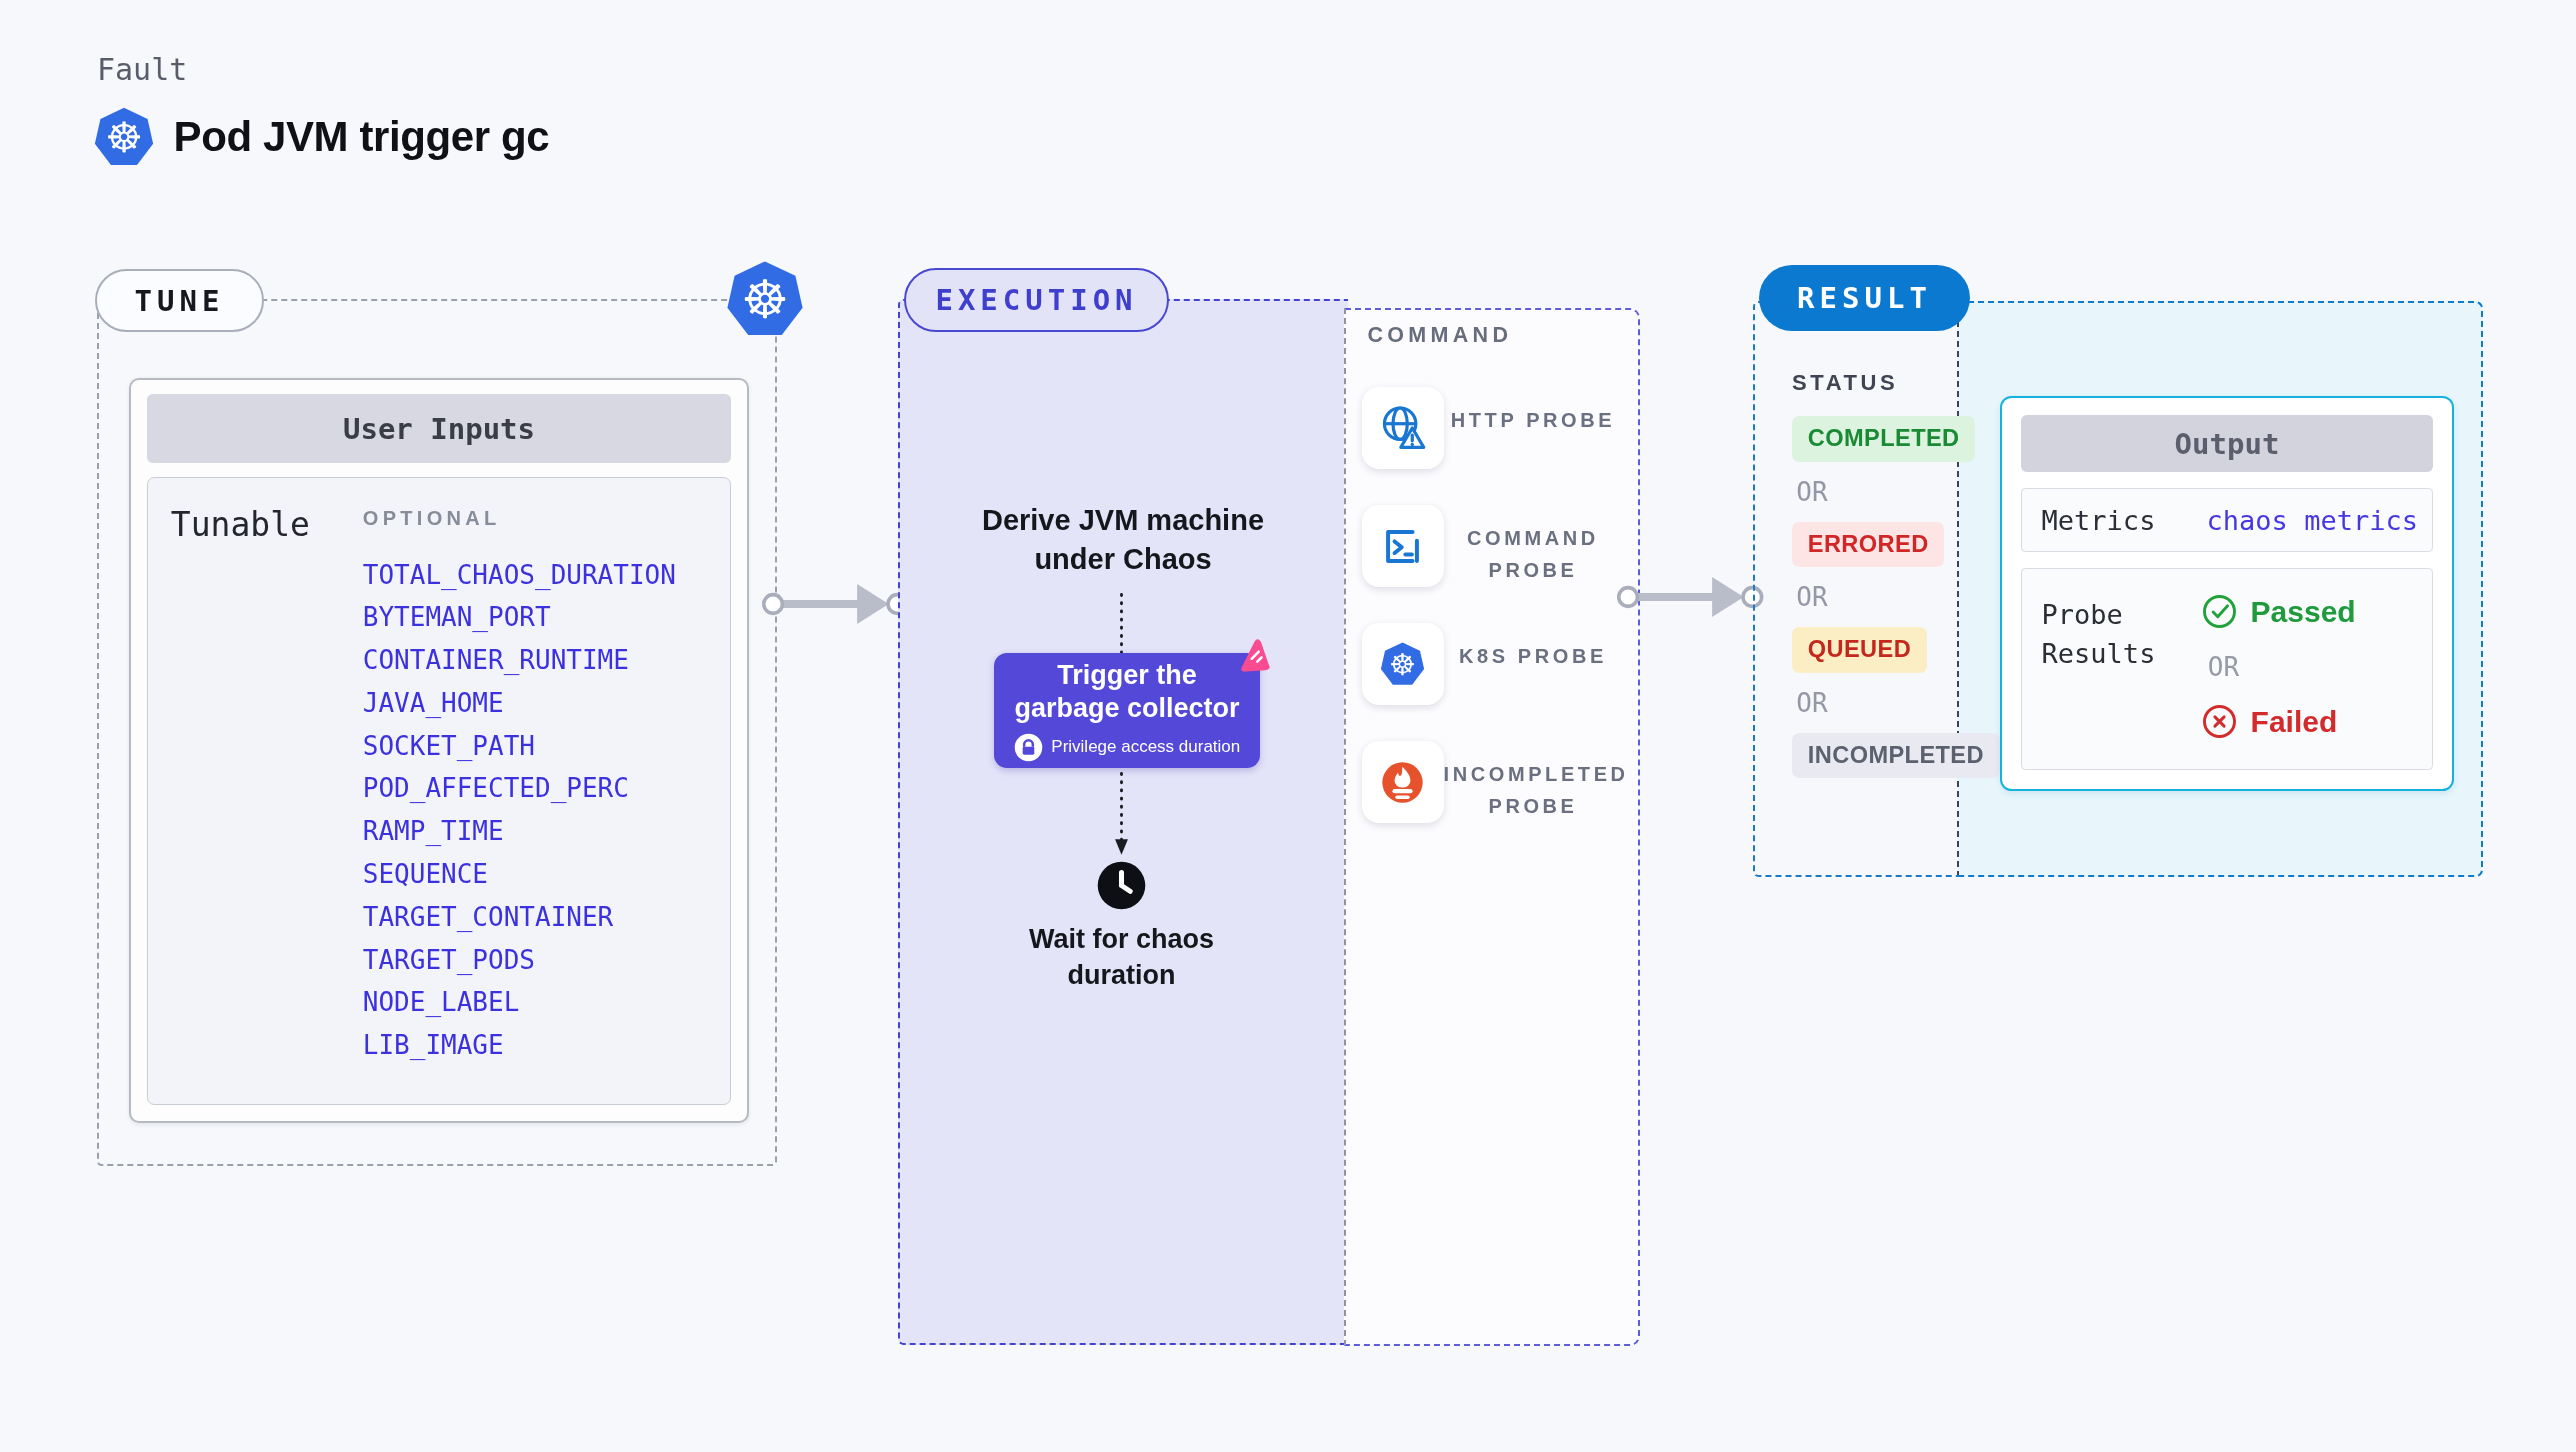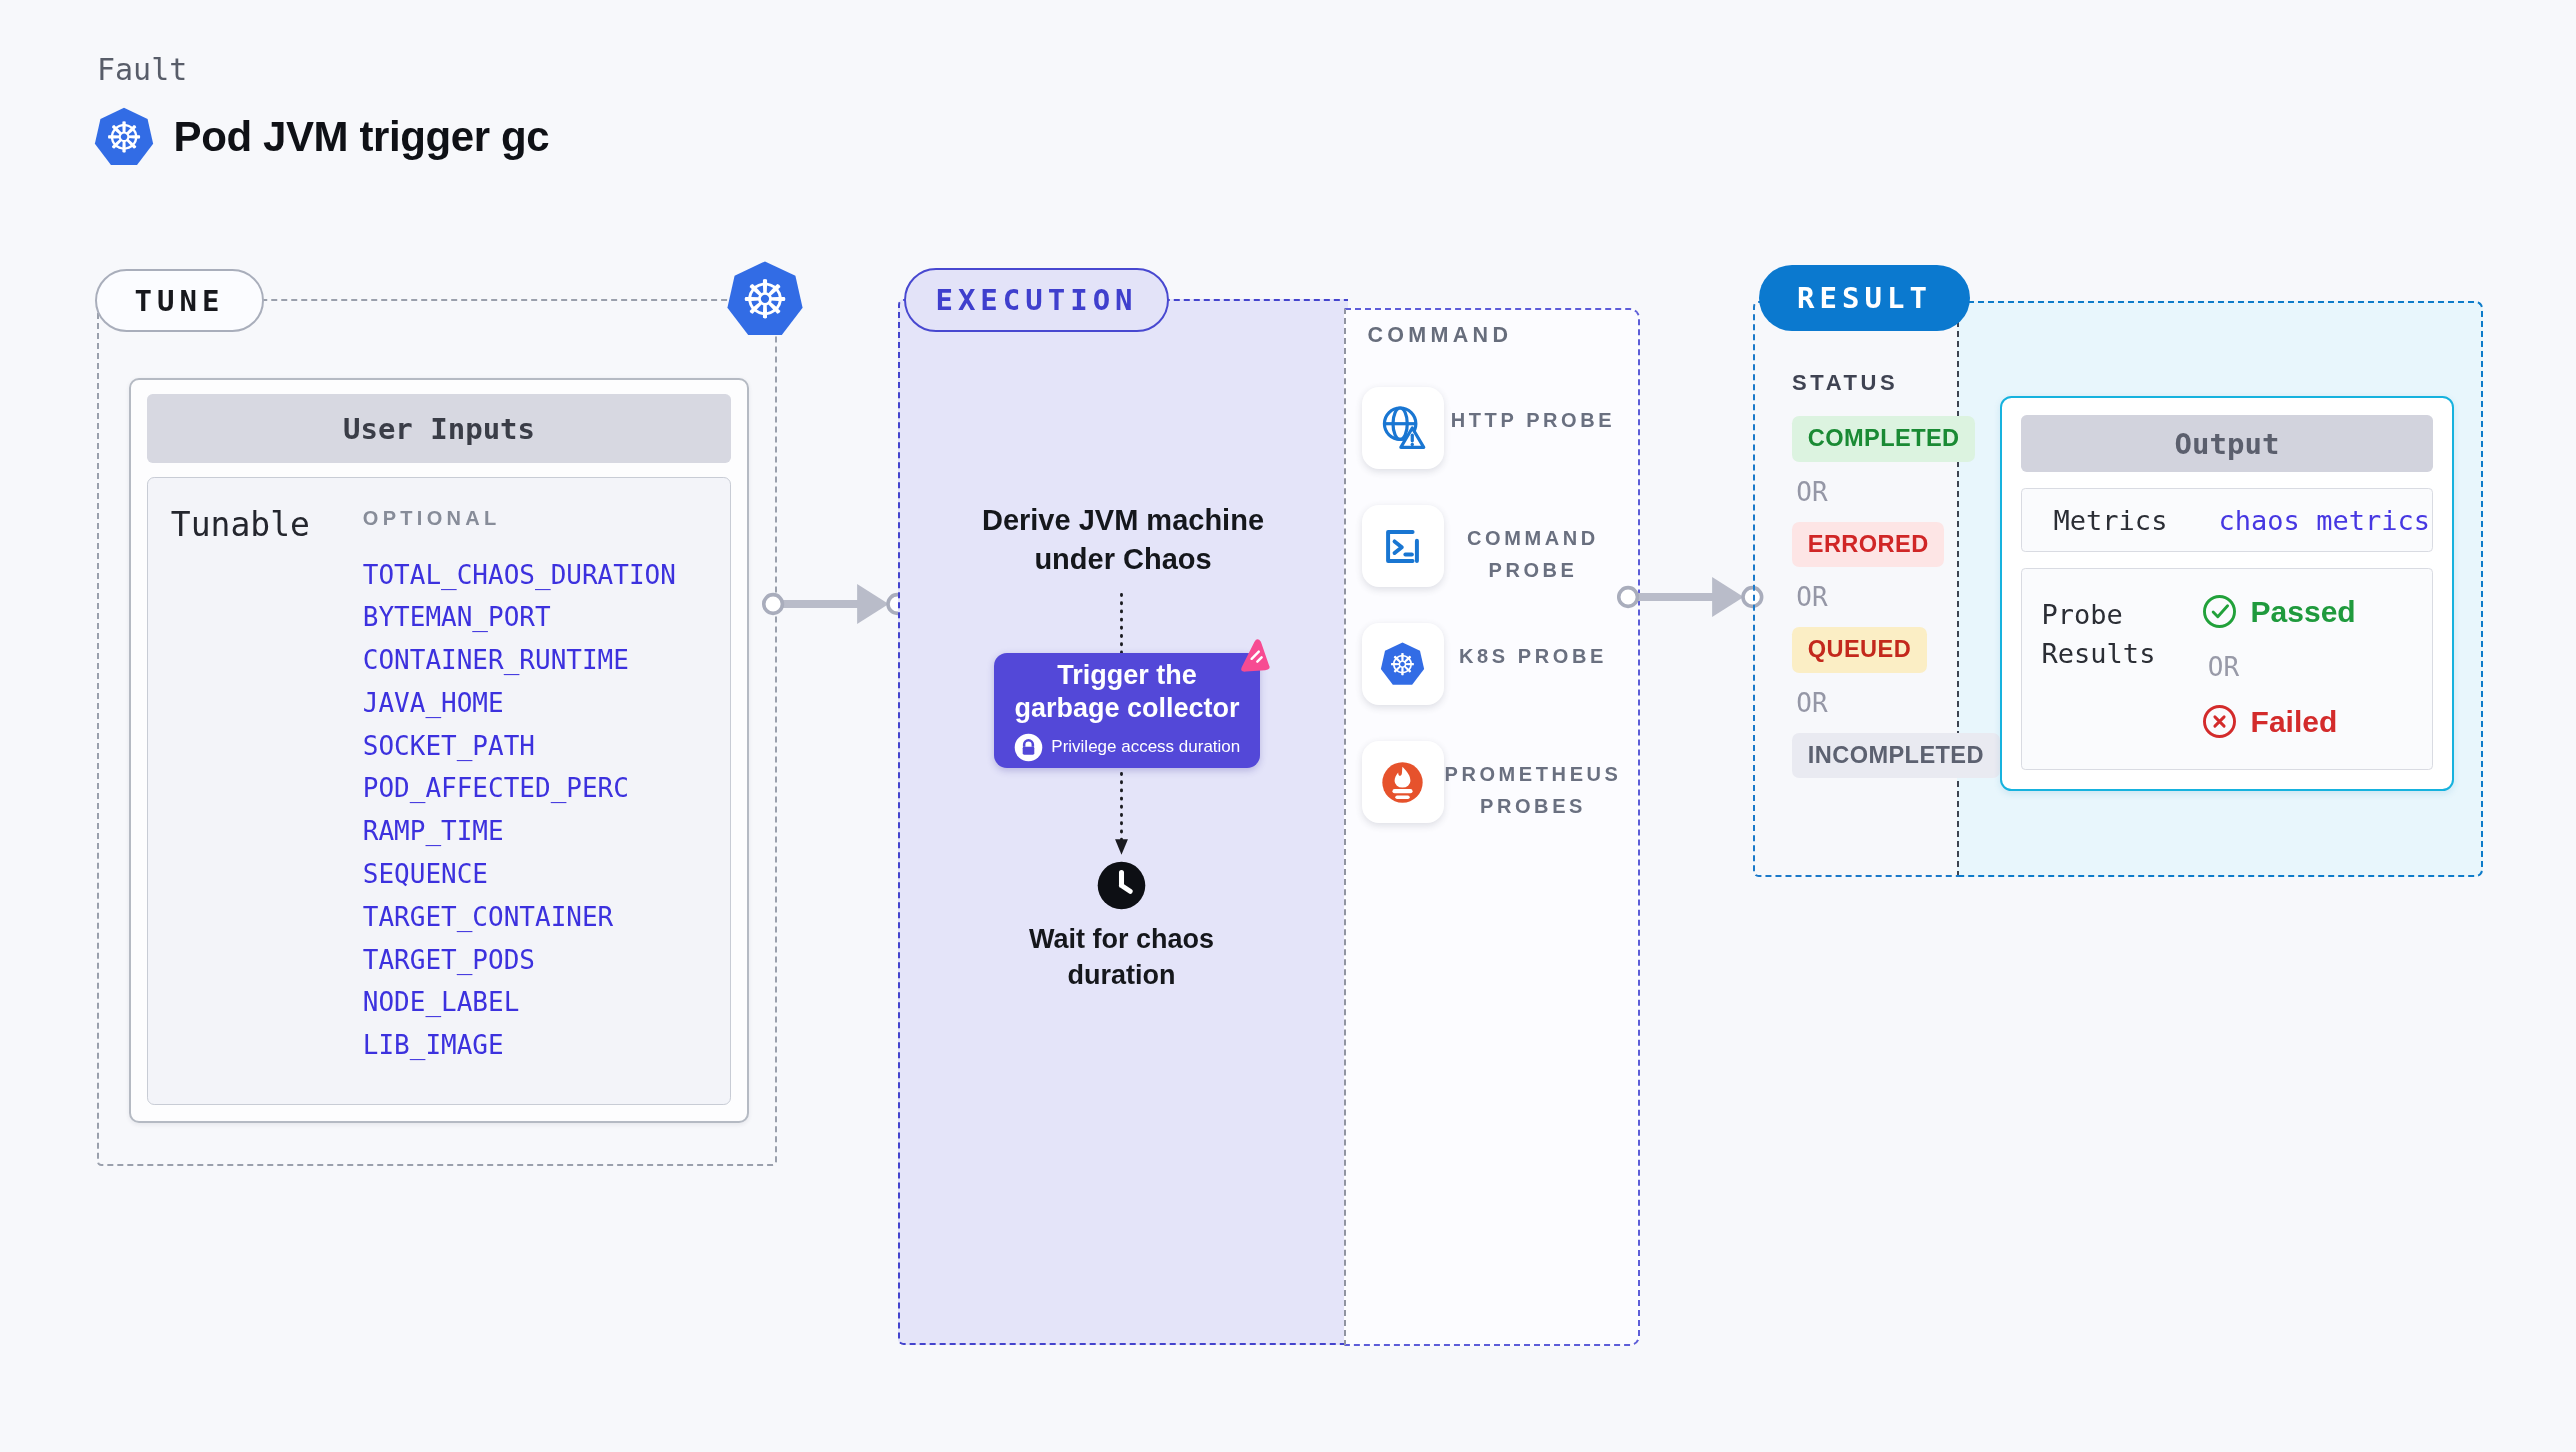--- a/index.html
+++ b/index.html
@@ -78,21 +78,21 @@
   .status-list{position:absolute;left:37px;top:113px;display:flex;flex-direction:column;align-items:flex-start;gap:15px;}
   .badge{font-size:23.6px;font-weight:800;padding:9.3px 15.8px;border-radius:7.2px;letter-spacing:0.4px;}
   .or{font-size:26px;color:#9597a6;padding-left:4.3px;}
 
   .output-card{left:2000px;top:396px;width:450px;height:391px;background:#fff;border:2.9px solid #16b2de;
                border-radius:11.5px;box-shadow:0 2.1px 7.2px rgba(20,120,170,.12);}
   .out-head{position:absolute;left:18.6px;top:17px;right:18.6px;height:57px;background:#d2d3dd;border-radius:5.7px;
             display:flex;align-items:center;justify-content:center;font-size:29px;font-weight:700;color:#5b5f6d;}
   .out-row{position:absolute;left:18.6px;right:18.6px;background:#fafbfd;border:1.4px solid #d9dbe2;border-radius:4.3px;}
   .row-metrics{top:90px;height:62px;display:flex;align-items:center;}
-  .m-label{font-size:27px;color:#2b2e35;margin-left:32px;width:165px;}
+  .m-label{font-size:27px;color:#2b2e35;margin-left:20px;width:165px;}
   .m-value{font-size:27px;color:#4637e2;}
   .row-probe{top:170px;bottom:18.6px;display:flex;}
   .p-label{font-size:27px;color:#2b2e35;margin:26px 0 0 20px;width:159px;line-height:1.45;}
   .p-results{margin-top:24px;display:flex;flex-direction:column;gap:21.5px;}
   .res-line{display:flex;align-items:center;gap:13px;}
   .passed{font-size:30px;font-weight:800;color:#1f9a3d;}
   .failed{font-size:30px;font-weight:800;color:#d32b2b;}
   .or2{font-size:26px;color:#989aa8;margin-left:7.2px;}
 </style>
 </head>
@@ -220,21 +220,21 @@
 
       <div class="probe">
         <div class="probe-card">
           <svg width="49" height="49" viewBox="0 0 68 68">
             <circle cx="34" cy="34" r="28" fill="#e6522c"></circle>
             <path d="M34,12 c7,8 11,12 11,20 a11,9 0 0 1 -22,0 c0,-5 2,-8 5,-12 c0,4 2,6 4,4 c2,-2 1,-7 2,-12 z" fill="#ffffff"></path>
             <rect x="20" y="43" width="28" height="6" rx="3" fill="#ffffff"></rect>
             <rect x="24" y="52" width="20" height="5" rx="2.5" fill="#ffffff"></rect>
           </svg>
         </div>
-        <div class="probe-name">PROMETHEUS PROBES</div>
+        <div class="probe-name">INCOMPLETED PROBE</div>
       </div>
 
     </div>
   </div>
 
   <svg class="abs garrow" style="left:1613px;top:561px" width="158" height="72" viewBox="0 0 220 100">
     <line x1="32" y1="50" x2="140" y2="50"></line>
     <polygon points="138,22 138,78 182,50"></polygon>
     <circle cx="21" cy="50" r="13"></circle>
     <circle cx="194" cy="50" r="13"></circle>

